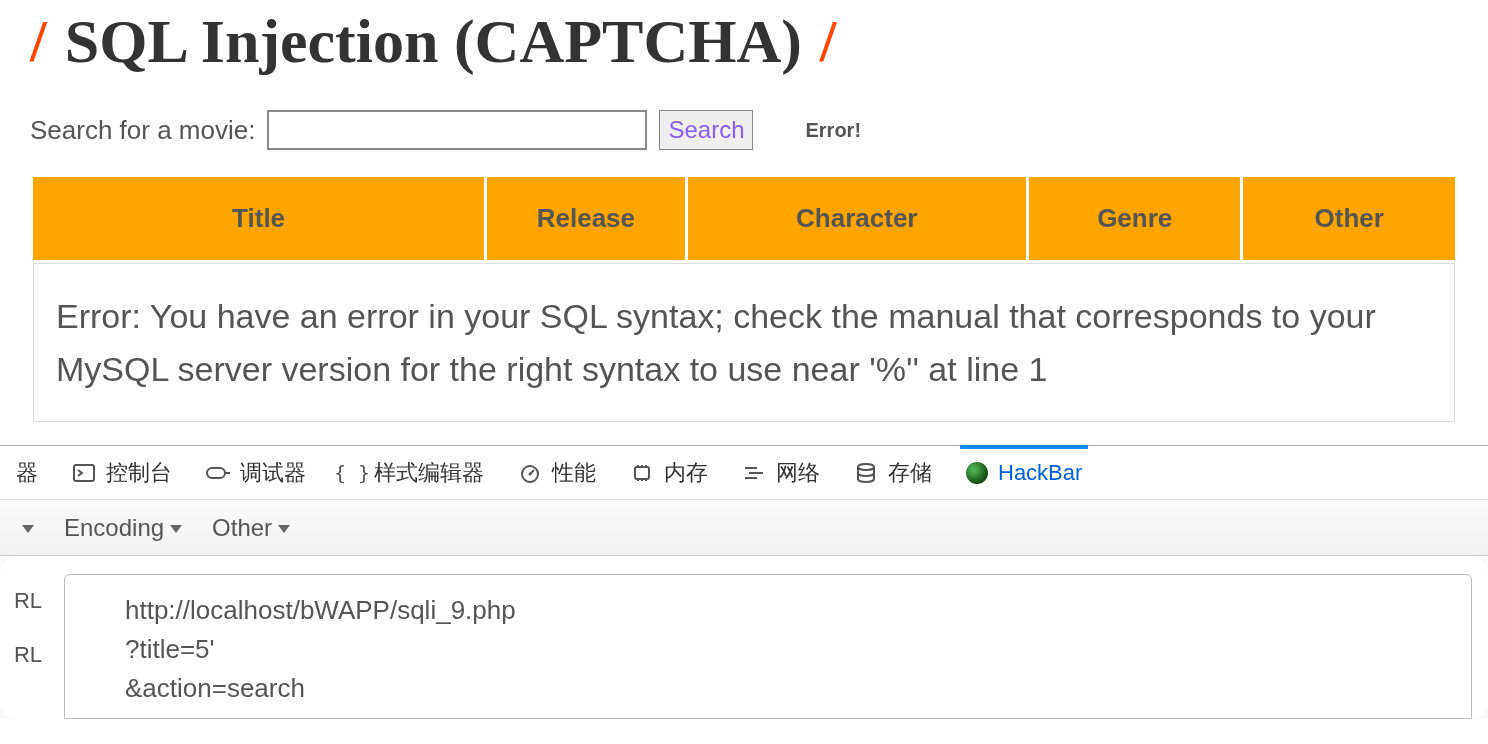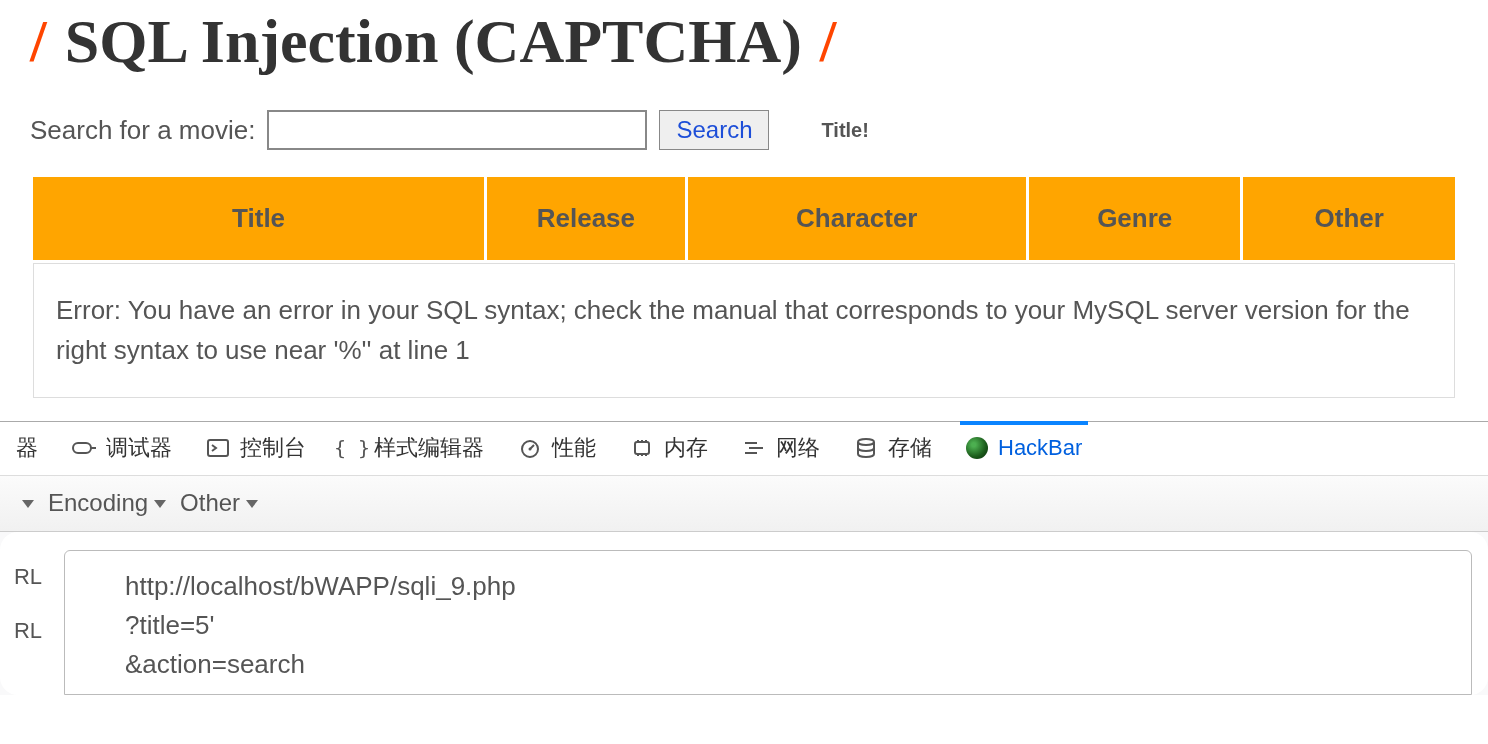--- a/index.html
+++ b/index.html
@@ -46,25 +46,25 @@
   }
   .search-input {
     width: 380px;
     height: 40px;
     border: 2px solid #888;
     font-size: 22px;
     padding: 2px 6px;
   }
   .search-btn {
     height: 40px;
-    padding: 0 16px;
+    padding: 0 8px;
     font-size: 24px;
     background: #efefef;
     border: 1px solid #888;
-    color: #1d4ed8;
+    color: #8b5cf6;
     cursor: pointer;
   }
   .done-text {
     font-size: 20px;
     font-weight: bold;
     color: #555;
     margin-left: 40px;
   }
   table.results {
     width: 100%;
@@ -77,21 +77,21 @@
     color: #555;
     font-size: 26px;
     font-weight: bold;
     padding: 26px 10px;
     border: none;
   }
   .error-cell {
     border: 1px solid #ddd;
     background: #fff;
     padding: 26px 22px;
-    font-size: 26px;
+    font-size: 34px;
     color: #555;
     line-height: 1.55;
     text-align: left;
   }
 
   
   .devtools {
     border-top: 1px solid #aaa;
     margin-top: 20px;
     background: #f9f9fa;
@@ -140,21 +140,21 @@
   .hackbar-dot {
     width: 22px;
     height: 22px;
     border-radius: 50%;
     background: radial-gradient(circle at 35% 35%, #4caf50 10%, #1a5a1a 60%, #0a2a0a 100%);
     display: inline-block;
   }
   .dt-toolbar {
     display: flex;
     align-items: center;
-    gap: 14px;
+    gap: 30px;
     height: 56px;
     padding: 0 16px;
     border-bottom: 1px solid #ccc;
     font-size: 24px;
     color: #555;
     background: linear-gradient(#fbfbfb,#f1f1f1);
   }
   .dd {
     display: flex;
     align-items: center;
@@ -208,21 +208,21 @@
   <div class="title-row">
     <span class="slash">/</span>
     <span class="page-title">SQL Injection (CAPTCHA)</span>
     <span class="slash">/</span>
   </div>
 
   <div class="search-row">
     <span class="search-label">Search for a movie:</span>
     <input class="search-input" type="text" value="" style="">
     <button class="search-btn">Search</button>
-    <span class="done-text">Title!</span>
+    <span class="done-text">Error!</span>
   </div>
 
   <table class="results">
     <thead>
       <tr>
         <th style="width:32%">Title</th>
         <th style="width:14%">Release</th>
         <th style="width:24%">Character</th>
         <th style="width:15%">Genre</th>
         <th style="width:15%">Other</th>
@@ -235,36 +235,36 @@
     </tbody>
   </table>
 </div>
 
 <div class="devtools">
   <div class="dt-tabs">
     <span>器</span>
 
     <div class="dt-tab">
       <span class="dt-ico">
+        <svg width="22" height="18" viewBox="0 0 22 18">
+            <rect x="1" y="1" width="20" height="16" rx="2" fill="none" stroke="#555" stroke-width="2"></rect>
+            <path d="M5 6 L9 9 L5 12" fill="none" stroke="#555" stroke-width="2"></path>
+          </svg>
+      </span>
+      <span>控制台</span>
+    </div>
+
+    <div class="dt-tab">
+      <span class="dt-ico">
         <svg width="24" height="16" viewBox="0 0 24 16">
             <rect x="1" y="3" width="18" height="10" rx="5" fill="none" stroke="#555" stroke-width="2"></rect>
             <line x1="19" y1="8" x2="24" y2="8" stroke="#555" stroke-width="2"></line>
           </svg>
       </span>
       <span>调试器</span>
-    </div>
-
-    <div class="dt-tab">
-      <span class="dt-ico">
-        <svg width="22" height="18" viewBox="0 0 22 18">
-            <rect x="1" y="1" width="20" height="16" rx="2" fill="none" stroke="#555" stroke-width="2"></rect>
-            <path d="M5 6 L9 9 L5 12" fill="none" stroke="#555" stroke-width="2"></path>
-          </svg>
-      </span>
-      <span>控制台</span>
     </div>
 
     <div class="dt-tab">
       <span class="dt-ico" style="font-family:monospace;font-size:20px;color:#555;">{ }</span>
       <span>样式编辑器</span>
     </div>
 
     <div class="dt-tab">
       <span class="dt-ico">
         <svg width="22" height="20" viewBox="0 0 22 20">

